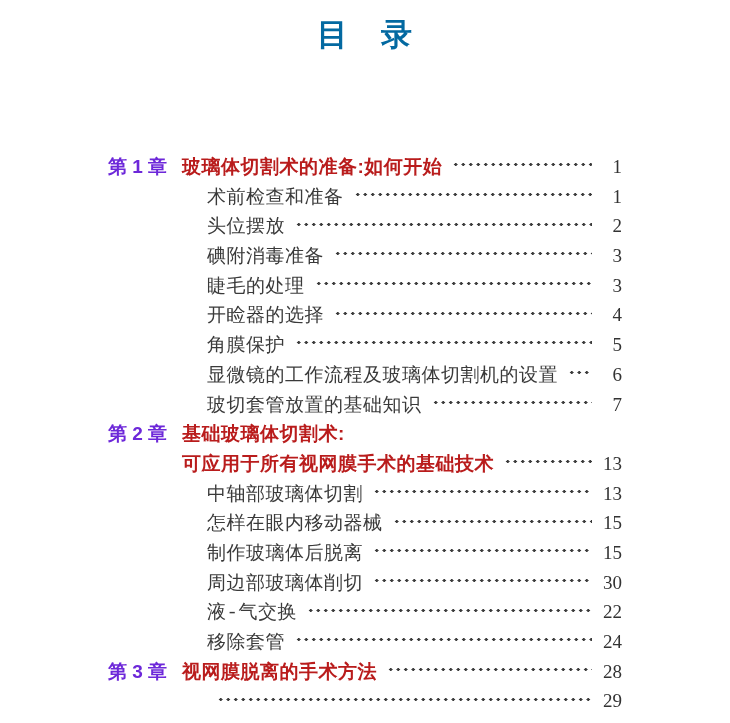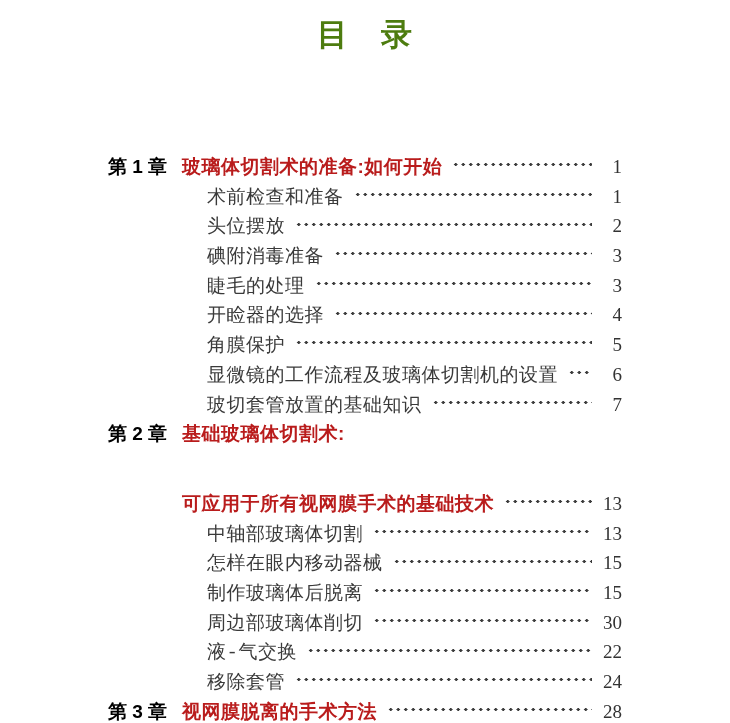--- a/index.html
+++ b/index.html
@@ -36,36 +36,36 @@
     height: 29.7px;
     line-height: 29.7px;
     font-size: 19px;
     white-space: nowrap;
   }
   .chap-label {
     width: 74px;
     flex: 0 0 74px;
     font-family: "Liberation Sans", sans-serif;
     font-weight: bold;
-    color: #000000;
+    color: #6d28d9;
   }
   .entry-title { color: #3a3a3a; }
   .chapter .entry-title,
   .chapter-cont .entry-title {
     font-family: "Liberation Sans", sans-serif;
     font-weight: bold;
     color: #b91c1c;
     letter-spacing: 0.5px;
   }
   .section { padding-left: 99px; }
   .section .entry-title {
     font-family: Liberation Mono, monospace;
     letter-spacing: 0.5px;
   }
-  .chapter-cont { padding-left: 74px; margin-top: 40px; }
+  .chapter-cont { padding-left: 74px; }
   .leader {
     flex: 1 1 auto;
     align-self: center;
     height: 5px;
     margin: 0 8px 0 10px;
     transform: translateY(-2px);
     background-image: radial-gradient(circle, #3c3c3c 1.5px, transparent 1.7px);
     background-size: 7.5px 5px;
     background-repeat: repeat-x;
     background-position: left center;
@@ -75,21 +75,21 @@
     min-width: 22px;
     text-align: right;
     font-family: "Liberation Serif", serif;
     color: #333333;
   }
 </style>
 </head>
 <body>
 
 <div class="page">
-  <div class="doc-title" style="color: #4d7c0f;">目　录</div>
+  <div class="doc-title" style="color: #0369a1;">目　录</div>
   <div class="toc-list">
       <div class="row chapter">
         <span class="chap-label">第 1 章</span>
         <span class="entry-title">玻璃体切割术的准备:如何开始</span>
         <span class="leader"></span>
         <span class="pagenum">1</span>
       </div>
       <div class="row section">
         <span class="entry-title">术前检查和准备</span>
         <span class="leader"></span>

